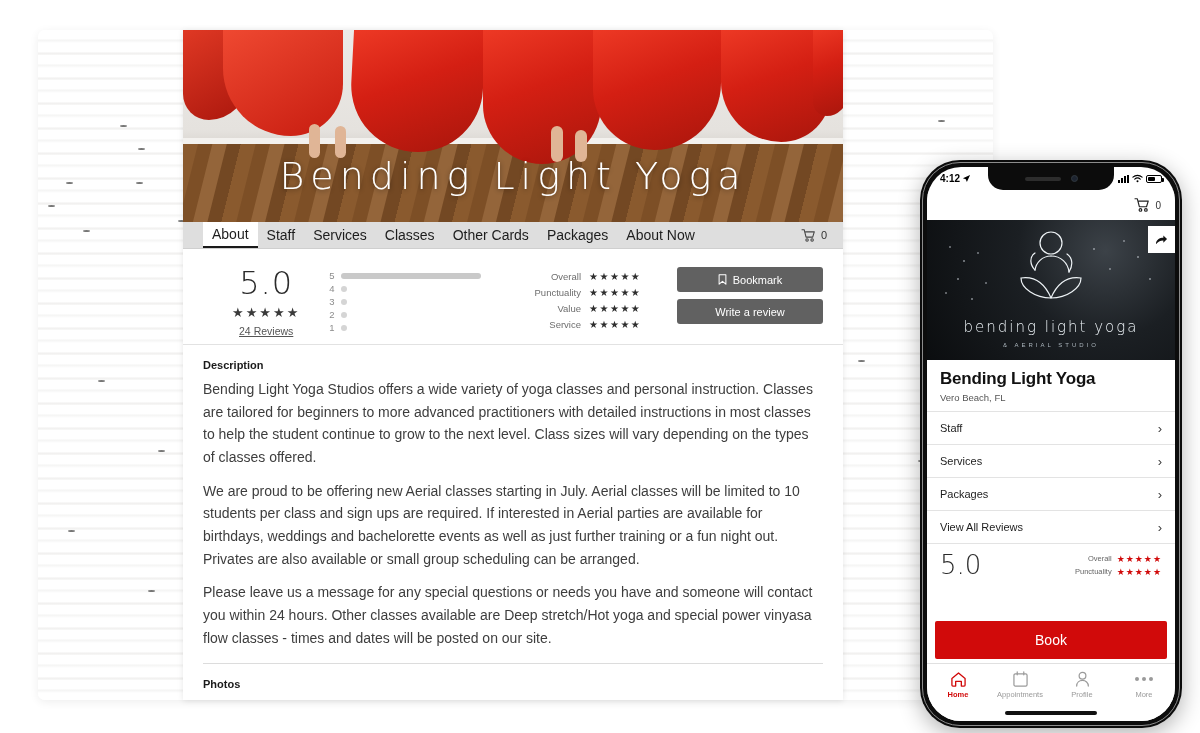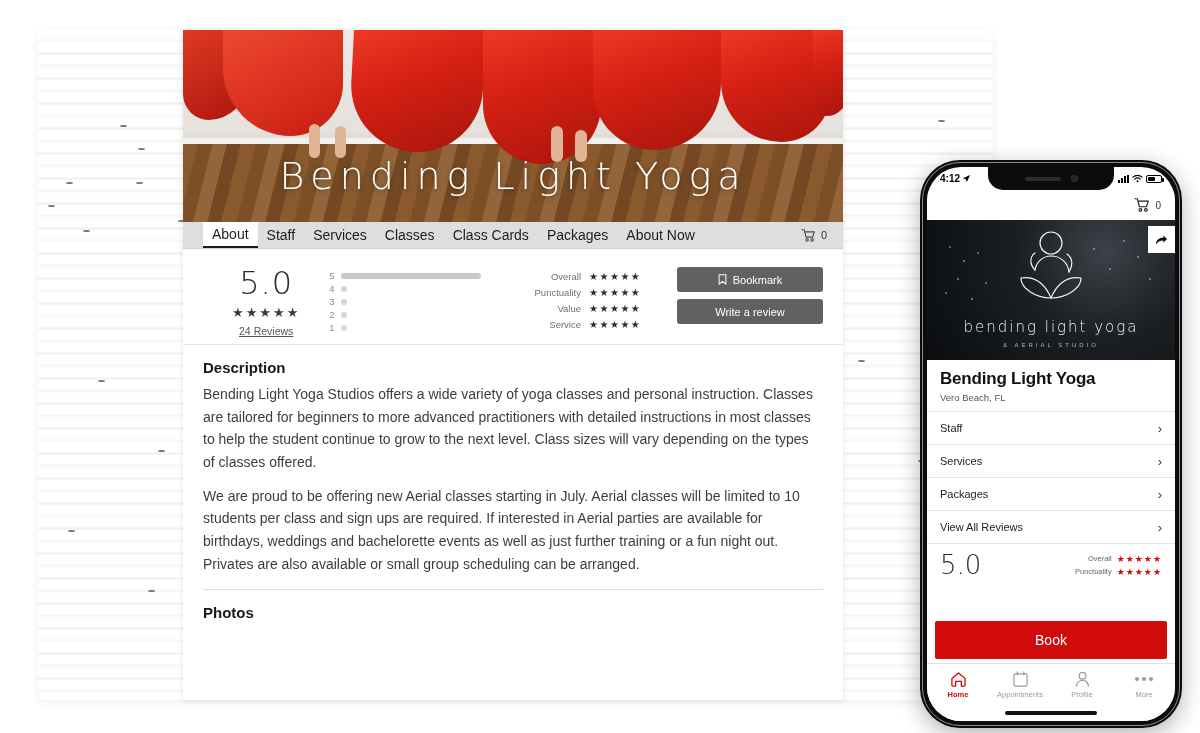--- a/index.html
+++ b/index.html
@@ -155,21 +155,21 @@
     background: #616161; color: #ffffff;
     border: none; border-radius: 3px;
     font-size: 11px; cursor: pointer;
     font-family: "Liberation Sans", sans-serif;
     margin-bottom: 7px;
   }
 
   
   .section { padding: 14px 20px 0 20px; }
   .section-title {
-    font-size: 15px; font-weight: bold; color: #1a1a1a; margin-bottom: 7px;
+    font-size: 11px; font-weight: bold; color: #1a1a1a; margin-bottom: 7px;
   }
   .section-hr { height: 1px; background: #dcdcdc; margin: 14px 20px 0 20px; }
   .para {
     font-size: 14px; line-height: 1.62; color: #3d3d3d;
     margin-bottom: 11px;
   }
 
   
   .photo-grid { display: flex; gap: 8px; padding: 6px 20px 0 20px; }
   .photo {
@@ -380,21 +380,21 @@
     <div class="limb" style="left:392px; top:100px; width:12px; height:32px;"></div>
 
     <div class="hero-title">Bending Light Yoga</div>
   </div>
 
   <div class="navbar">
     <div class="nav-item active">About</div>
     <div class="nav-item">Staff</div>
     <div class="nav-item">Services</div>
     <div class="nav-item">Classes</div>
-    <div class="nav-item">Class Cards</div>
+    <div class="nav-item">Other Cards</div>
     <div class="nav-item">Packages</div>
     <div class="nav-item">About Now</div>
     <div class="nav-cart">
       <svg width="15" height="13" viewBox="0 0 20 18">
         <path d="M1 1h3l2.6 10.2h9.2L18 4H6" fill="none" stroke="#444" stroke-width="1.5" stroke-linecap="round" stroke-linejoin="round"></path>
         <circle cx="8" cy="15.3" r="1.7" fill="none" stroke="#444" stroke-width="1.5"></circle>
         <circle cx="15" cy="15.3" r="1.7" fill="none" stroke="#444" stroke-width="1.5"></circle>
       </svg>
       <span>0</span>
     </div>
@@ -460,20 +460,21 @@
       <button class="btn-dark" style="background: rgb(97, 97, 97);">
         <span>Write a review</span>
       </button>
     </div>
   </div>
 
   <div class="section">
     <div class="section-title">Description</div>
     <p class="para">Bending Light Yoga Studios offers a wide variety of yoga classes and personal instruction. Classes are tailored for beginners to more advanced practitioners with detailed instructions in most classes to help the student continue to grow to the next level. Class sizes will vary depending on the types of classes offered.</p>
     <p class="para">We are proud to be offering new Aerial classes starting in July. Aerial classes will be limited to 10 students per class and sign ups are required. If interested in Aerial parties are available for birthdays, weddings and bachelorette events as well as just further training or a fun night out. Privates are also available or small group scheduling can be arranged.</p>
+    <p class="para"> Please leave us a message for any special questions or needs you have and someone will contact you within 24 hours. Other classes available are Deep stretch/Hot yoga and special power vinyasa flow classes - times and dates will be posted on our site.</p>
   </div>
 
   <div class="section-hr"></div>
 
   <div class="section">
     <div class="section-title">Photos</div>
   </div>
 </div>
 
 <div class="phone">

